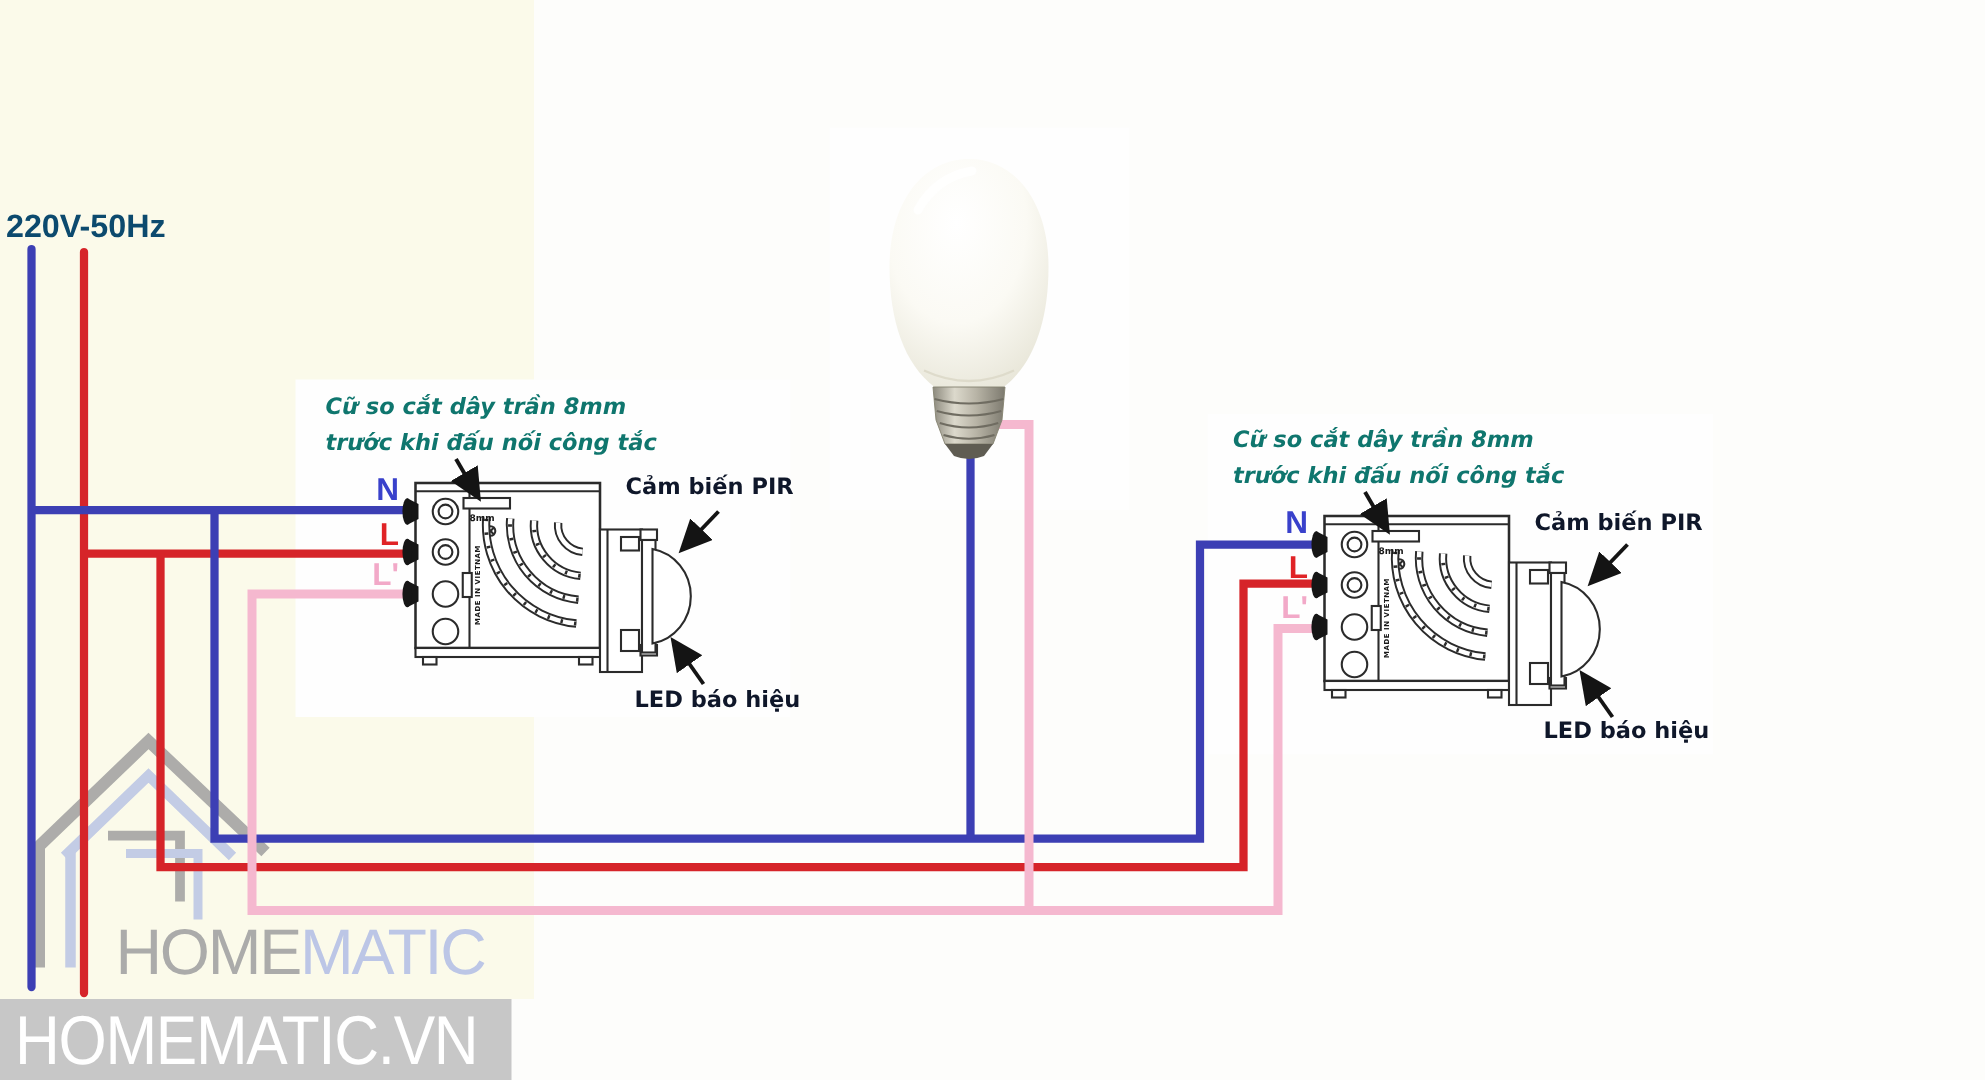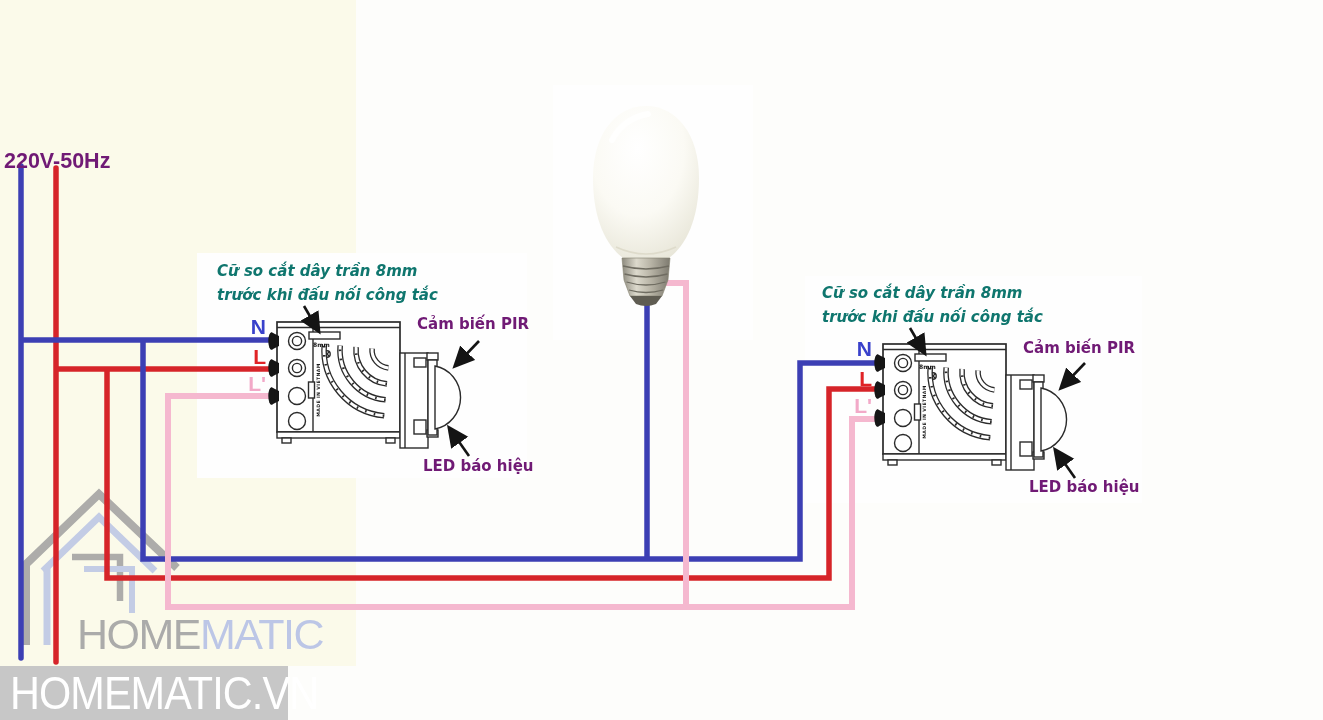--- a/index.html
+++ b/index.html
@@ -5,40 +5,40 @@
   html,body{margin:0;padding:0;}
   body{font-family:"DejaVu Sans","Liberation Sans",sans-serif;}
   #stage{position:relative;width:1323px;height:720px;background:#fdfdfb;overflow:hidden;}
   .cream{position:absolute;left:0;top:0;width:356px;height:666px;background:var(--cream,#fbfaea);}
   .white-patch{position:absolute;background:#fefefe;}
   #p-bulb{left:553px;top:85px;width:200px;height:255px;}
   #p-mod-left{left:197px;top:253px;width:330px;height:225px;}
   #p-mod-right{left:805px;top:276px;width:337px;height:227px;}
   svg.layer{position:absolute;left:0;top:0;}
   .lbl{position:absolute;color:#151515;white-space:nowrap;}
-  .power{left:4px;top:149px;font:800 21.5px "Liberation Sans",sans-serif;color:#701a75;letter-spacing:0;}
+  .power{left:4px;top:139px;font:800 21.5px "Liberation Sans",sans-serif;color:#0c4a6e;letter-spacing:0;}
   .note{font:italic 700 15px/19.5px "DejaVu Sans",sans-serif;color:#0f766e;}
-  .callout{font:700 15px "DejaVu Sans",sans-serif;color:#701a75;}
+  .callout{font:700 15px "DejaVu Sans",sans-serif;color:#0f172a;}
   .term{width:30px;text-align:right;font:800 21px "Liberation Sans",sans-serif;}
   .term-n{color:var(--lbl-n,#3941cb);}
   .term-l{color:var(--lbl-l,#e02326);}
   .term-l2{color:var(--lbl-l2,#f2a9c8);}
   .wire{fill:none;stroke-width:5.5;}
   .wire-blue{stroke:var(--wire-blue,#3c3fb4);}
   .wire-red{stroke:var(--wire-red,#d62429);}
   .wire-pink{stroke:var(--wire-pink,#f5b8cf);stroke-width:6;}
   .mains{stroke-linecap:round;}
   .arrow{stroke:#141414;stroke-width:2.6;fill:none;}
   .wm-text{font:400 43px "Liberation Sans",sans-serif;letter-spacing:-1.5px;opacity:.92;}
   .wm-home{fill:var(--wm-gray,#a5a5a5);}
   .wm-matic{fill:var(--wm-blue,#b7c2e6);}
   .house{fill:none;opacity:.82;}
   .house-gray{stroke:#9c9c9c;}
   .house-blue{stroke:#b7c2e4;}
-  .footer-bar{position:absolute;left:0;top:666px;width:288px;height:54px;background:var(--bar,#c7c7c7);}
+  .footer-bar{position:absolute;left:0;top:666px;width:341px;height:54px;background:var(--bar,#c7c7c7);}
   .footer-bar span{display:inline-block;transform:scaleX(.9);transform-origin:0 50%;
      font:400 46px/54px "Liberation Sans",sans-serif;color:#ffffff;margin-left:10px;letter-spacing:-1px;}
   .mod-stroke{stroke:#2b2b2b;fill:none;}
   text.tiny{font:700 6px "DejaVu Sans",sans-serif;fill:#1a1a1a;}
   text.tiny-v{font:600 4.6px "DejaVu Sans",sans-serif;fill:#1a1a1a;letter-spacing:.4px;}
 </style>
 </head>
 <body>
 
 <div id="stage">

